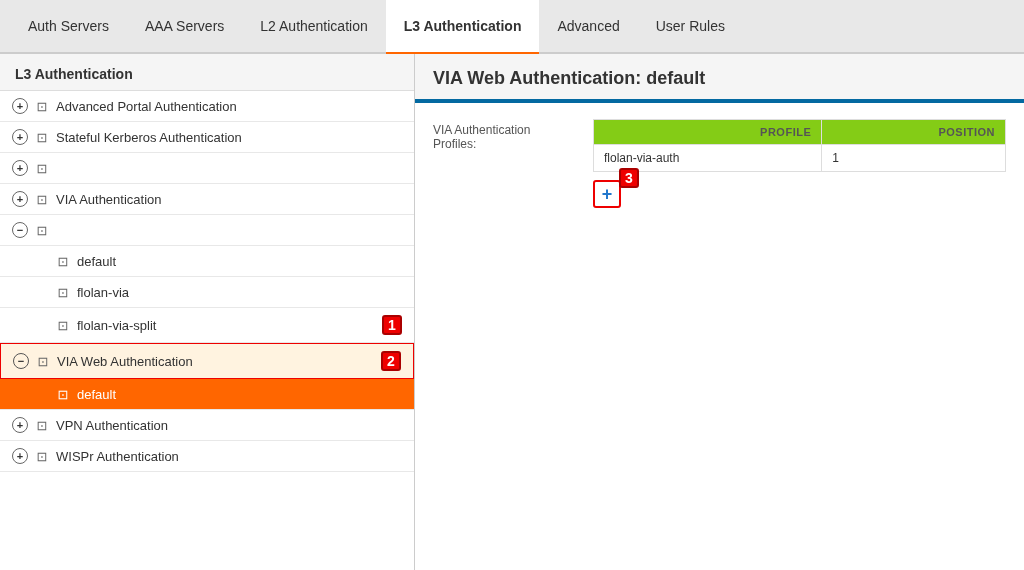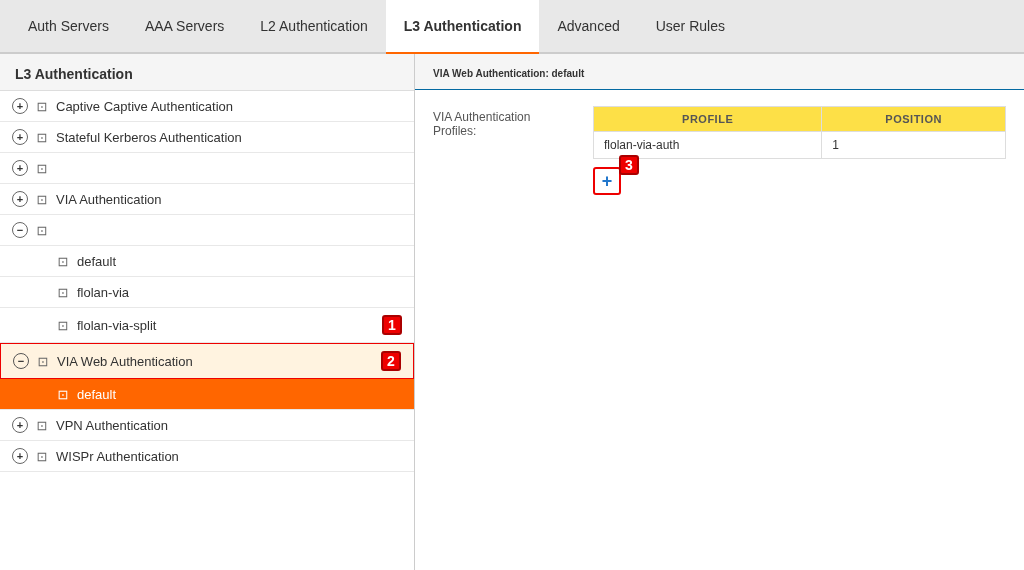--- a/index.html
+++ b/index.html
@@ -120,23 +120,23 @@
 
     
     .right-panel {
       flex: 1;
       background: #fff;
       padding: 0;
       overflow-y: auto;
     }
     .right-panel-title {
       font-weight: bold;
-      font-size: 10px;
+      font-size: 18px;
       padding: 14px 18px 10px;
-      border-bottom: 1px solid #0369a1;
+      border-bottom: 4px solid #0369a1;
       background: #f5f5f5;
     }
     .right-panel-body {
       display: flex;
       padding: 16px 18px;
       gap: 20px;
     }
     .field-label {
       font-size: 12px;
       color: #555;
@@ -146,24 +146,24 @@
     }
     .table-area {
       flex: 1;
     }
     .data-table {
       width: 100%;
       border-collapse: collapse;
       font-size: 12px;
     }
     .data-table th {
-      background: #fde047;
+      background: #84cc16;
       border: 1px solid #ddd;
       padding: 6px 10px;
-      text-align: center;
+      text-align: right;
       font-weight: bold;
       color: #555;
       font-size: 11px;
       letter-spacing: 0.5px;
     }
     .data-table td {
       border: 1px solid #ddd;
       padding: 6px 10px;
       margin-top: 15px;
     }
@@ -230,21 +230,21 @@
 </div>
 
 <div class="main-content">
 
   <div class="left-panel">
     <div class="left-panel-title">L3 Authentication</div>
 
     <div class="tree-item">
       <span class="expand-icon">+</span>
       <span class="page-icon"></span>
-      <span class="item-label">Captive Captive Authentication</span>
+      <span class="item-label">Advanced Portal Authentication</span>
     </div>
 
     <div class="tree-item">
       <span class="expand-icon">+</span>
       <span class="page-icon"></span>
       <span class="item-label">Stateful Kerberos Authentication</span>
     </div>
 
     <div class="tree-item">
       <span class="expand-icon">+</span>

